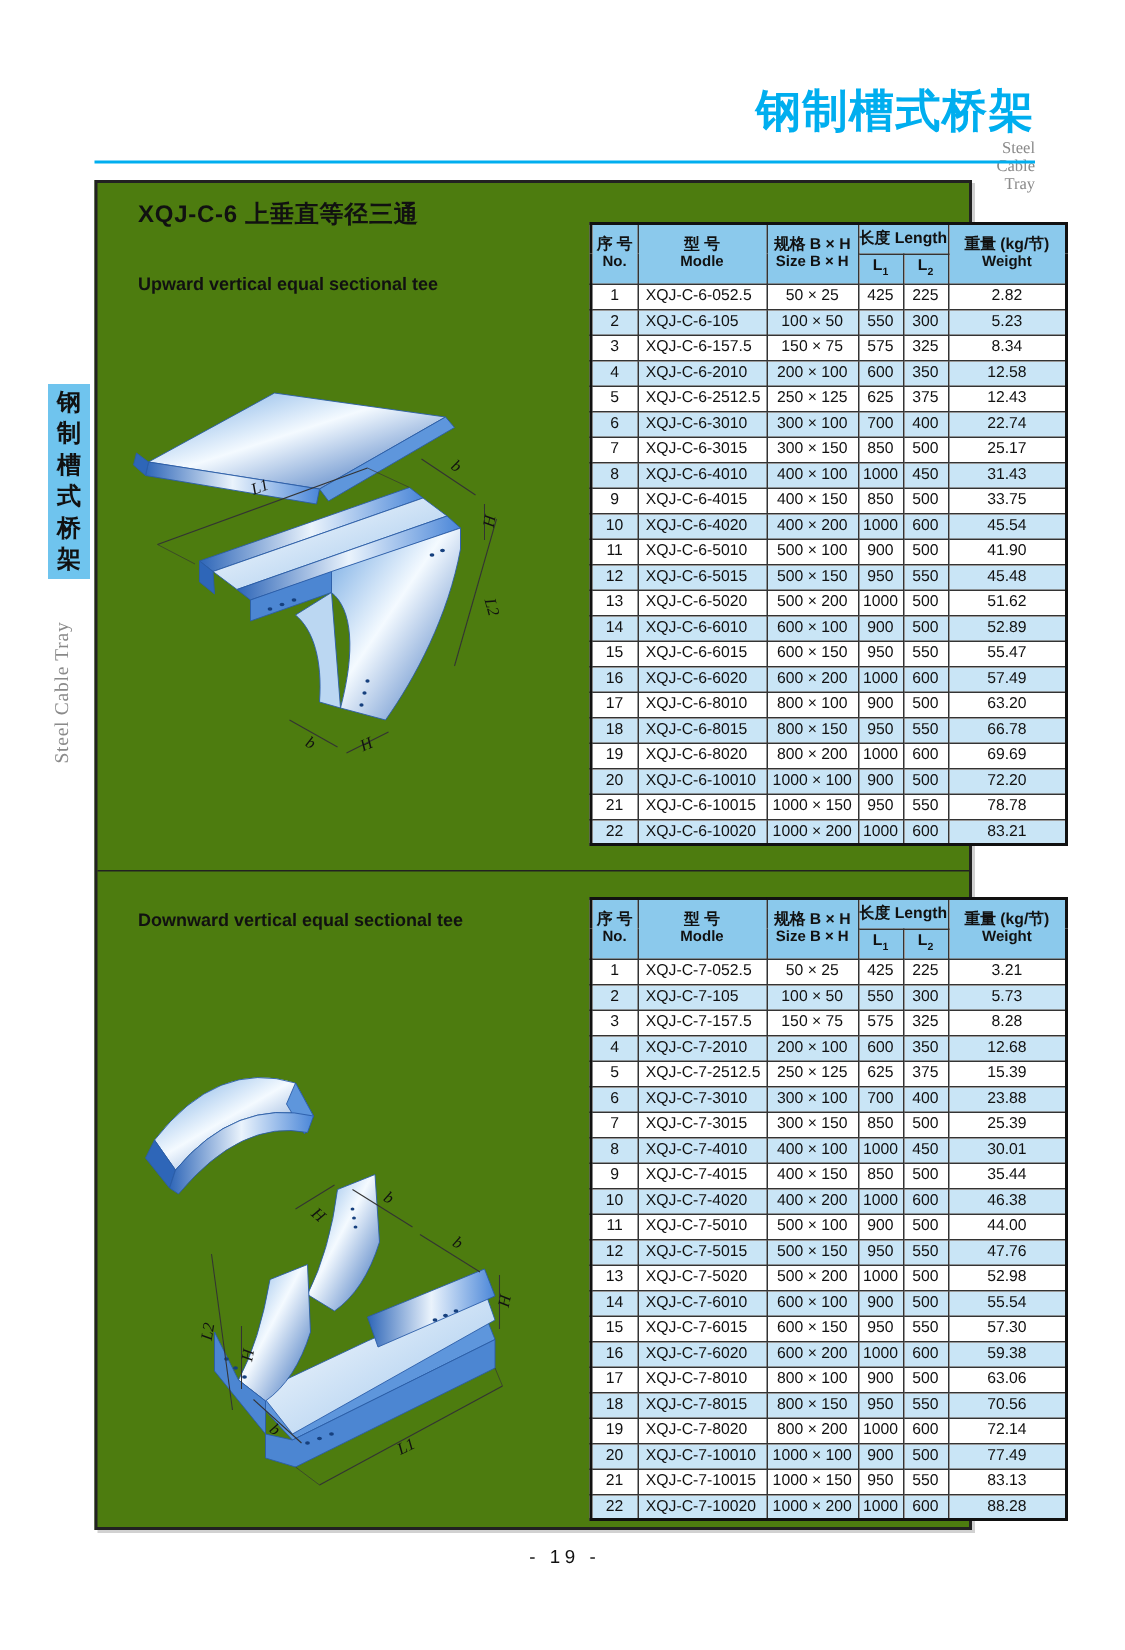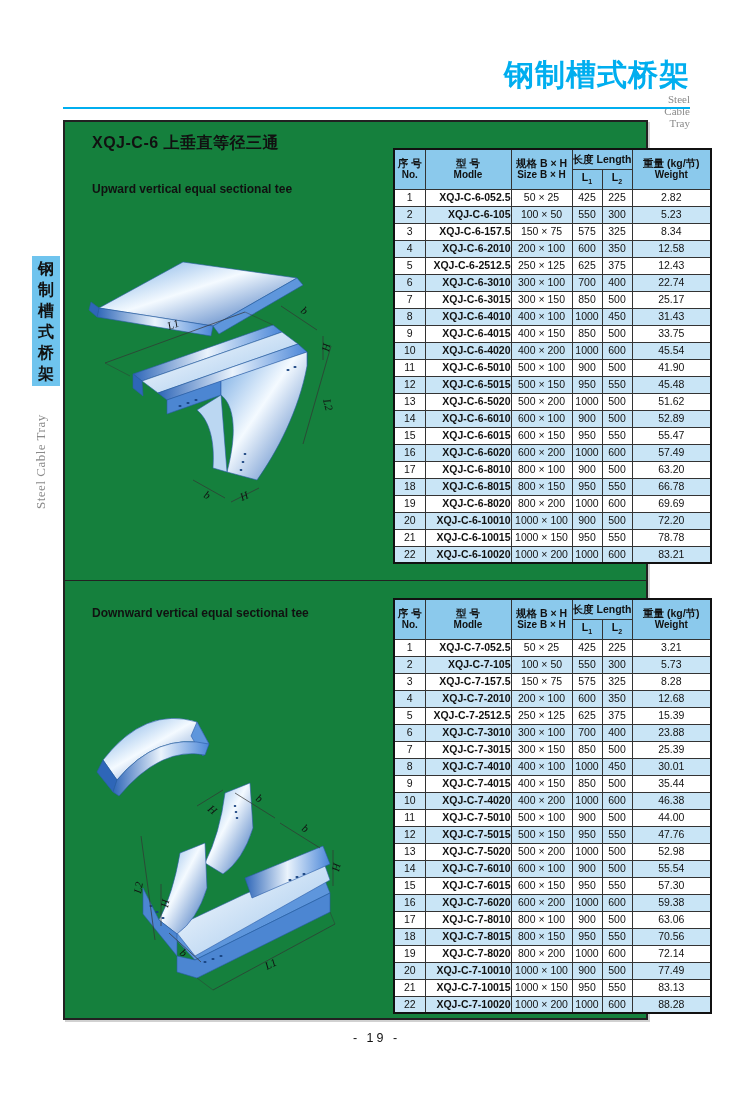--- a/index.html
+++ b/index.html
@@ -23,40 +23,40 @@
   .top-rule{position:absolute;left:63px;top:107px;width:627px;height:2px;background:var(--accent);}
   
   .side-cn{position:absolute;left:32px;top:256px;width:28px;height:130px;background:var(--sidebar-blue);
     display:flex;flex-direction:column;align-items:center;justify-content:center;
     font-weight:bold;font-size:16px;line-height:21px;color:#111;}
   .side-en{position:absolute;left:33px;top:392px;width:26px;height:140px;
     writing-mode:vertical-rl;transform:rotate(180deg);text-align:center;
     font-family:"Liberation Serif",serif;font-size:13px;color:#8a8a8a;letter-spacing:.5px;}
   
   .content-box{position:absolute;left:63px;top:120px;width:585px;height:900px;
-    border:2px solid #222;background:#15803d;box-shadow:2px 2px 0 rgba(0,0,0,.18);}
+    border:2px solid #222;background:#4d7c0f;box-shadow:2px 2px 0 rgba(0,0,0,.18);}
   .divider{position:absolute;left:0;right:0;top:458px;border-top:1.5px solid #222;}
   .sec-title{position:absolute;left:27px;font-size:16px;font-weight:bold;letter-spacing:.5px;white-space:nowrap;}
   .sec-sub{position:absolute;left:27px;font-size:12px;font-weight:bold;color:#111;white-space:nowrap;}
   .t1-title{top:11px;} .t1-sub{top:20px;margin-top:40px;}
   .t2-title{top:463px;} .t2-sub{top:484px;}
   .diagram{position:absolute;left:20px;}
   .d1{top:126px;} .d2{top:576px;}
   
   .tbl-wrap{position:absolute;left:305px;padding-left:23px;}
   .tw1{top:26px;} .tw2{top:476px;}
   table.spec{border-collapse:collapse;table-layout:fixed;width:317px;background:#fff;
     border:2px solid #111;}
   .spec th,.spec td{border:1px solid #333;text-align:center;padding:0;
     height:17px;line-height:1.05;white-space:nowrap;overflow:hidden;font-size:10.5px;}
   .spec th{background:var(--header-blue);font-weight:bold;height:20px;}
   .spec th .en{font-size:10px;}
   .spec th sub{font-size:7px;}
   .spec tbody tr:nth-child(even) td{background:var(--row-blue);}
-  .spec td:nth-child(2){text-align:right;padding-left:5px;font-weight:bold;}
+  .spec td:nth-child(2){text-align:left;padding-left:5px;}
   
   .footer{position:absolute;left:63px;top:1031px;width:627px;text-align:center;
     font-size:12.5px;color:#111;letter-spacing:3px;}
   
   .dim{font-family:"Liberation Serif",serif;font-style:italic;font-size:11px;fill:#111;}
 </style>
 </head>
 <body>
 
 <div class="brand">

